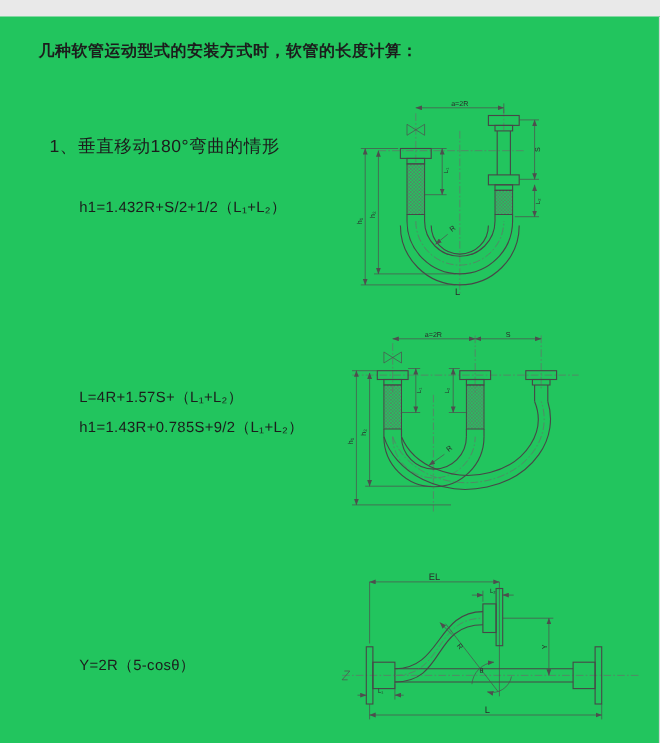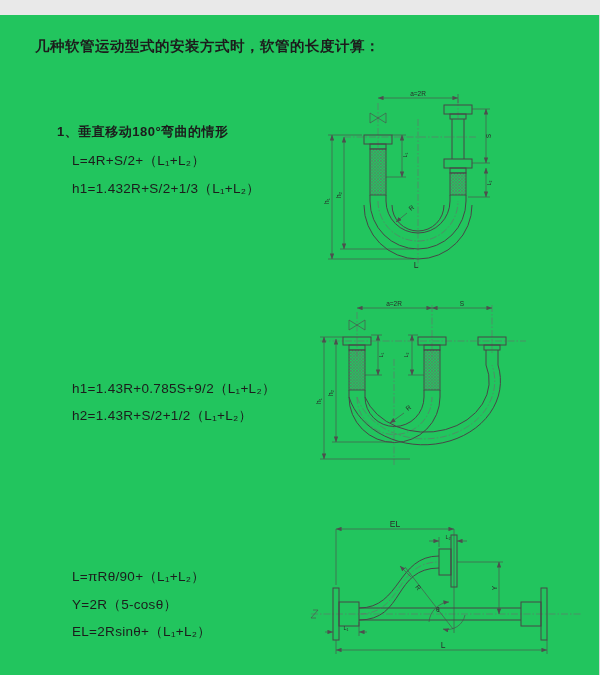--- a/index.html
+++ b/index.html
@@ -7,22 +7,22 @@
     position:relative;width:600px;height:675px;background:#22c55e;
     font-family:"Liberation Sans","DejaVu Sans",sans-serif;color:#1c1c1c;
     overflow:hidden;margin:15px auto;
     box-shadow:inset -1px -1px 0 #d6d6d6;
   }
   .doc-title{
     position:absolute;left:35px;top:22px;
     font-size:14.5px;font-weight:bold;letter-spacing:.5px;white-space:nowrap;
   }
   .sec-heading{
-    position:absolute;left:57px;
-    font-size:13px;font-weight:bold;letter-spacing:.5px;white-space:nowrap;
+    position:absolute;left:45px;
+    font-size:16px;font-weight:normal;letter-spacing:.5px;white-space:nowrap;
   }
   .formula{
     position:absolute;left:72px;
     font-size:13.5px;font-weight:normal;letter-spacing:.3px;white-space:nowrap;
   }
   #h1{top:108px}
   #f11{top:137px}#f12{top:165px}#f13{top:193px}
   #h2{top:308px}
   #f21{top:337px}#f22{top:365px}#f23{top:392px}
   #h3{top:524px}
@@ -44,29 +44,26 @@
   svg .lblsm{font-size:5.5px;}
 </style>
 </head>
 <body>
 
 <div class="page">
 
   <div class="doc-title">几种软管运动型式的安装方式时，软管的长度计算：</div>
 
   <div class="sec-heading" id="h1">1、垂直移动180°弯曲的情形</div>
-  <div class="formula" id="f11">L=4R+S/2+（L₁+L₂）</div>
-  <div class="formula" id="f12">h1=1.432R+S/2+1/3（L₁+L₂）</div>
-
+  <div class="formula" id="f12">h1=1.432R+S/2+1/2（L₁+L₂）</div>
+
+  <div class="formula" id="f21">L=4R+1.57S+（L₁+L₂）</div>
   <div class="formula" id="f22">h1=1.43R+0.785S+9/2（L₁+L₂）</div>
-  <div class="formula" id="f23">h2=1.43R+S/2+1/2（L₁+L₂）</div>
-
-  <div class="formula" id="f31">L=πRθ/90+（L₁+L₂）</div>
+
   <div class="formula" id="f32">Y=2R（5-cosθ）</div>
-  <div class="formula" id="f33">EL=2Rsinθ+（L₁+L₂）</div>
 
   <svg id="svg1" width="215" height="182" viewBox="0 0 215 182">
     <defs>
       <marker id="arw1" viewBox="0 0 8 6" refX="7.6" refY="3" markerWidth="9" markerHeight="7" orient="auto-start-reverse">
         <path d="M0 0 L8 3 L0 6 Z" fill="#4e4e4e"></path>
       </marker>
       <pattern id="mesh1" width="3" height="3" patternUnits="userSpaceOnUse">
         <path d="M0 0 L3 3 M3 0 L0 3" stroke="#6a6a6a" stroke-width="0.5"></path>
       </pattern>
     </defs>

